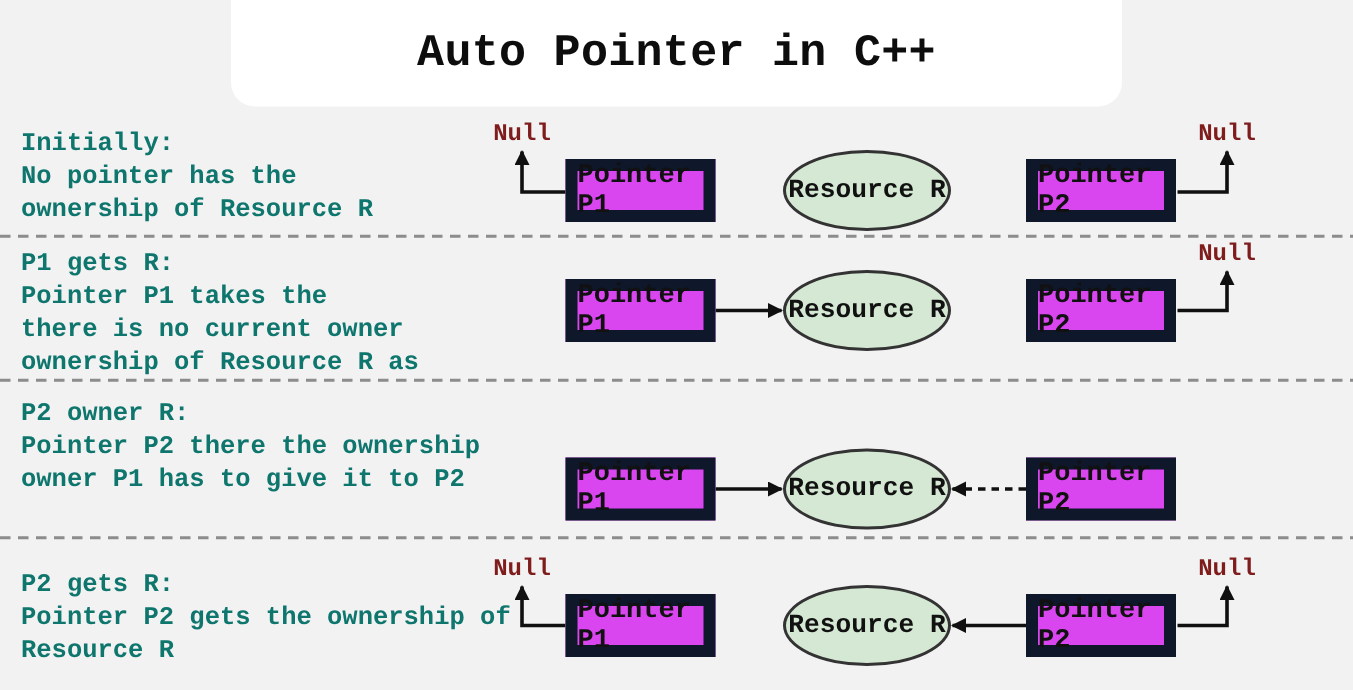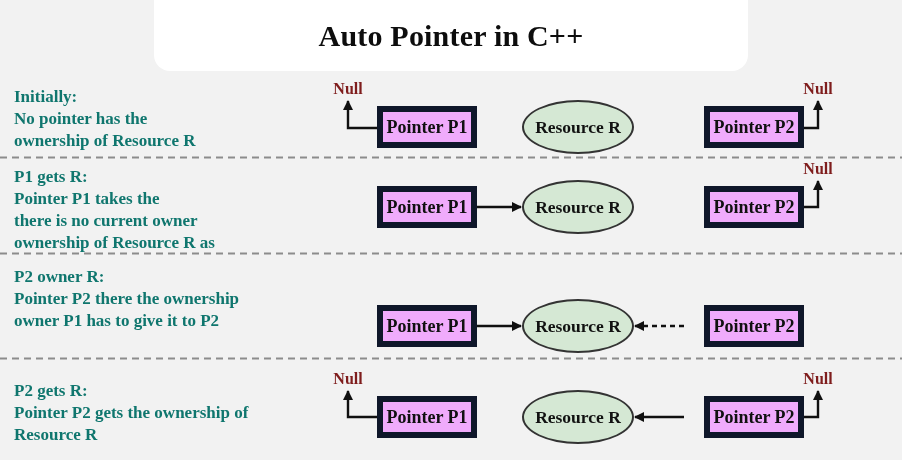--- a/index.html
+++ b/index.html
@@ -2,56 +2,56 @@
 <html><head>
 <meta charset="utf-8">
 <style>
   * { margin:0; padding:0; box-sizing:border-box; }
   html,body { background:#e8e8e8; }
   #canvas {
     position:relative;
     width:902px; height:460px;
     background:#f2f2f2;
     overflow:hidden;
-    font-family:Liberation Serif, serif;
+    font-family:Liberation Mono, monospace;
     color:#1a1a1a;
   }
   #overlay { position:absolute; left:0; top:0; width:902px; height:460px; pointer-events:none; }
   .title-card {
     position:absolute; left:154px; top:0; width:594px; height:71px;
     background:#ffffff; border-radius:0 0 16px 16px;
     display:flex; align-items:center; justify-content:center;
   }
   .title {
     font-size:30px; font-weight:700; letter-spacing:0.2px; color:#0d0d0d;
   }
   .caption {
     position:absolute; left:14px; width:350px;
     font-size:17px; font-weight:700; line-height:22px; color:#0f766e;
   }
   .nodebox {
     position:absolute; width:100px; height:42px;
-    background:#f0abfc; border:6px solid #0f172a;
+    background:#d946ef; border:8px solid #0f172a;
     display:flex; align-items:center; justify-content:center;
     font-size:18px; font-weight:700; color:#111;
   }
   .ellipse {
     position:absolute; width:112px; height:54px;
     background:#d5e8d4; border:2px solid #333;
     border-radius:50%;
     display:flex; align-items:center; justify-content:center;
     font-size:17.5px; font-weight:700; color:#111;
   }
   .null-label {
     position:absolute; width:44px; height:18px;
     font-size:16px; font-weight:700; color:#7f1d1d;
     text-align:center; line-height:18px;
   }
   .x-p1 { left:377px; }
-  .x-p2 { left:684px;margin-left:20px; }
+  .x-p2 { left:684px; }
   .x-el { left:522px; }
 </style>
 </head>
 <body>
 
 <div id="canvas">
 
   <svg id="overlay" viewBox="0 0 902 460" xmlns="http://www.w3.org/2000/svg">
     <defs>
       <marker id="ah" markerUnits="userSpaceOnUse" markerWidth="14" markerHeight="12" refX="9" refY="5" orient="auto">

